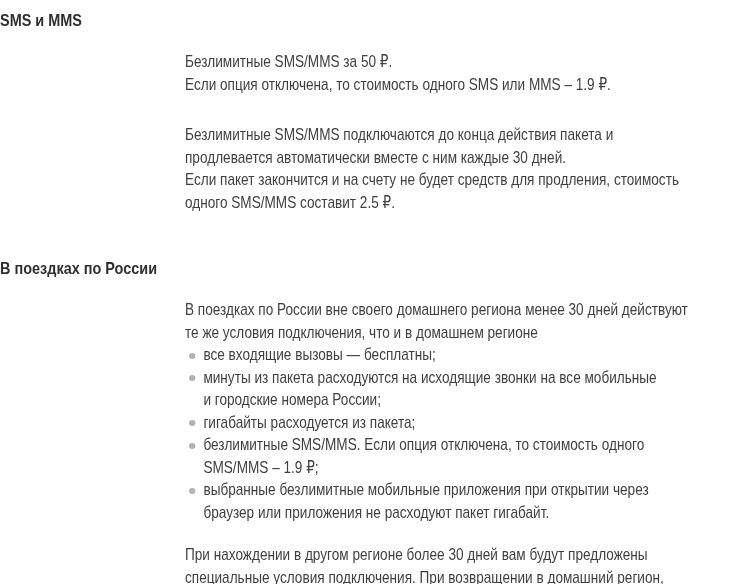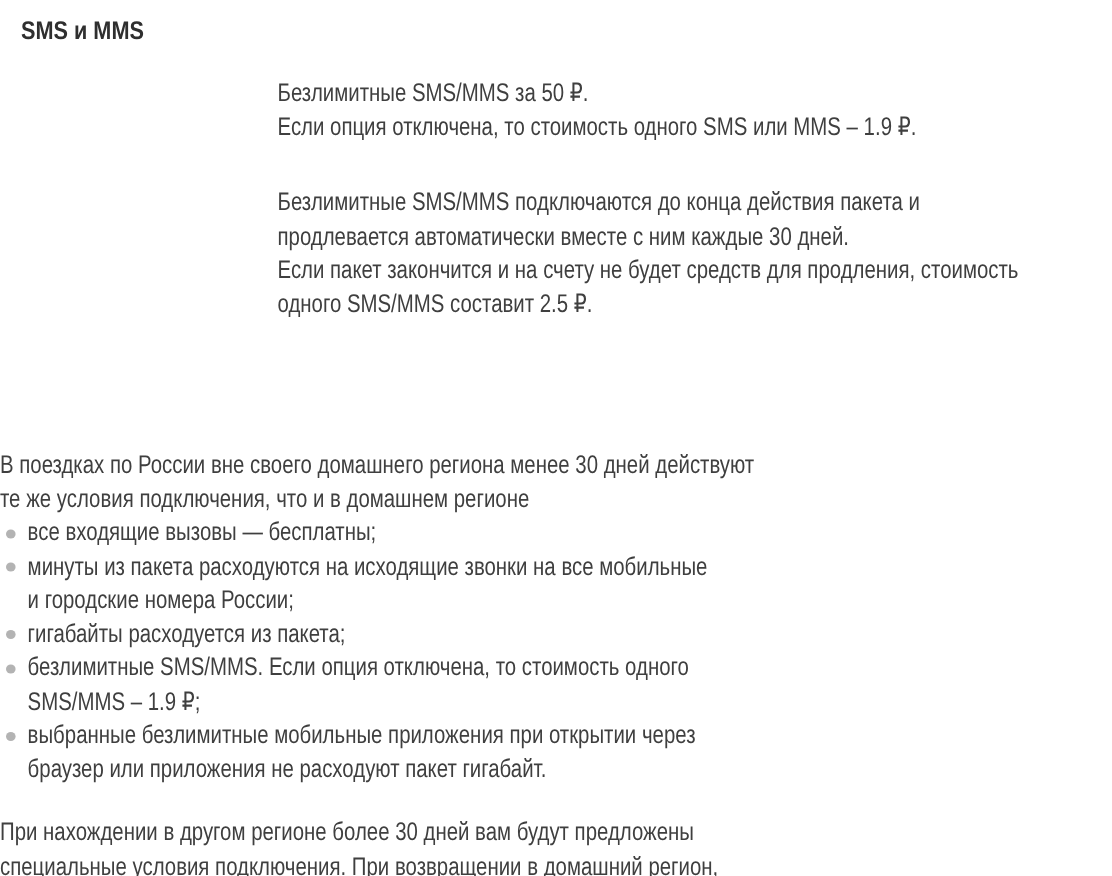--- a/index.html
+++ b/index.html
@@ -25,21 +25,20 @@
   }
 
   .row-travel {
     margin-top: 36px;
     padding-top: 8px;
   }
 
   .label-col {
     flex: 0 0 185px;
     width: 185px;
-    padding-left: 14px;
   }
 
   .label-text {
     display: inline-block;
     font-size: 17px;
     font-weight: 700;
     line-height: 22.5px;
     color: var(--heading, #2f2f2f);
     white-space: nowrap;
     transform: scaleX(0.85);
@@ -110,20 +109,23 @@
 Если опция отключена, то стоимость одного SMS или MMS – 1.9 ₽.</p>
         <p class="para para-spaced">Безлимитные SMS/MMS подключаются до конца действия пакета и
 продлевается автоматически вместе с ним каждые 30 дней.
 Если пакет закончится и на счету не будет средств для продления, стоимость
 одного SMS/MMS составит 2.5 ₽.</p>
       </div>
     </div>
   </section>
 
   <section class="row row-travel">
+    <div class="label-col">
+      <span class="label-text">В поездках по России</span>
+    </div>
     <div class="content-col">
       <div class="cond">
         <p class="para">В поездках по России вне своего домашнего региона менее 30 дней действуют
 те же условия подключения, что и в домашнем регионе</p>
         <ul class="bullets">
           <li>все входящие вызовы — бесплатны;</li>
           <li>минуты из пакета расходуются на исходящие звонки на все мобильные
 и городские номера России;</li>
           <li>гигабайты расходуется из пакета;</li>
           <li>безлимитные SMS/MMS. Если опция отключена, то стоимость одного

